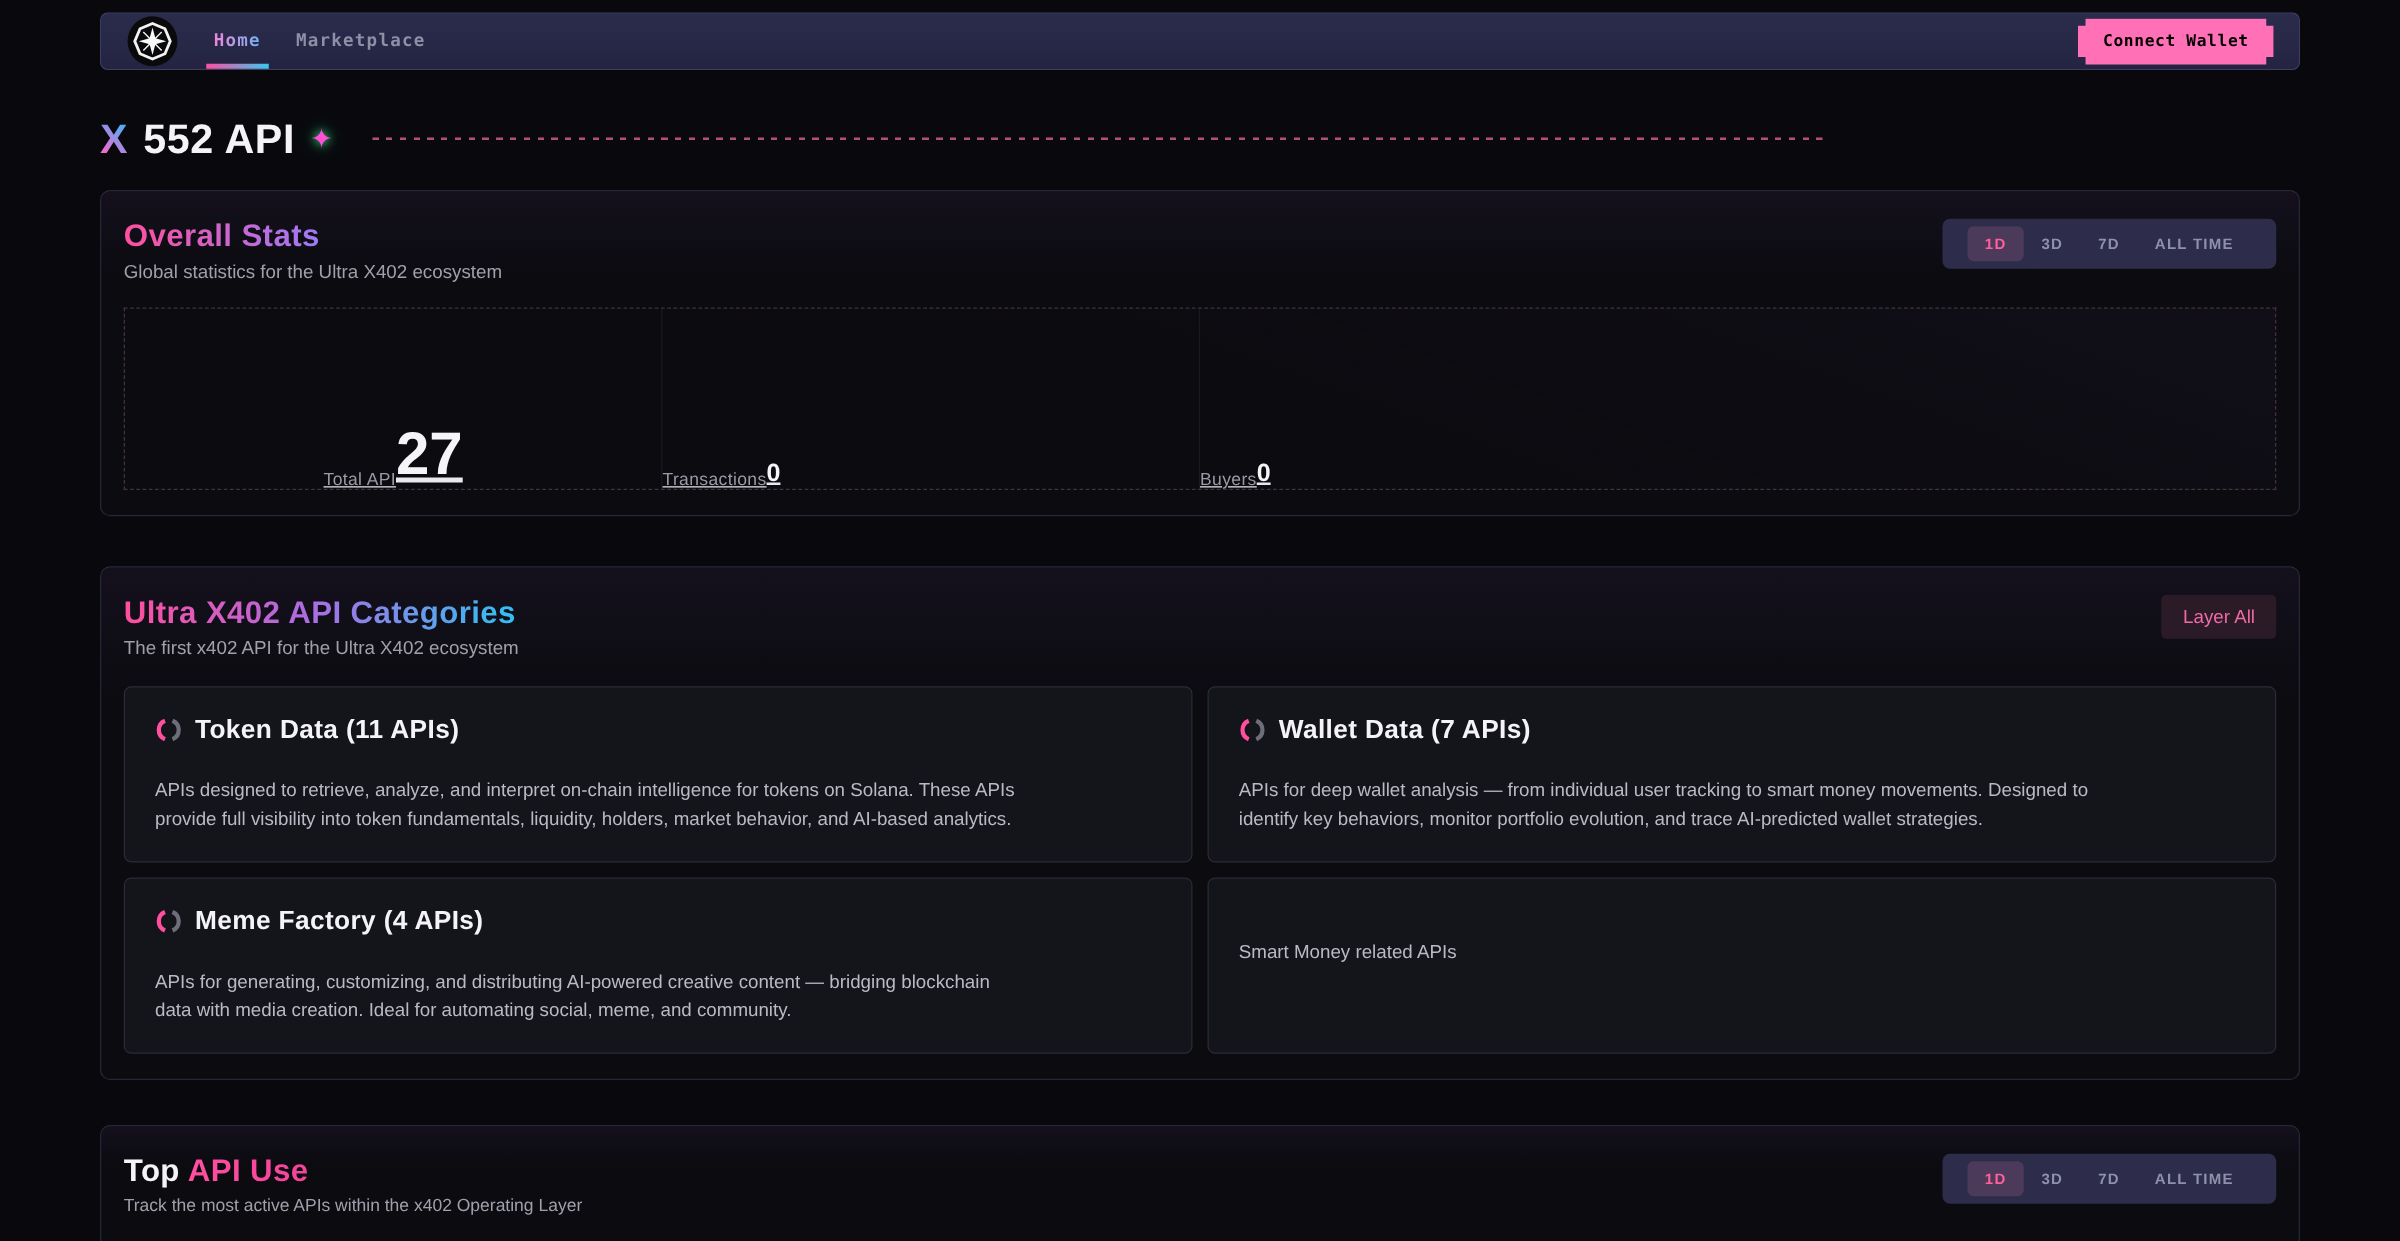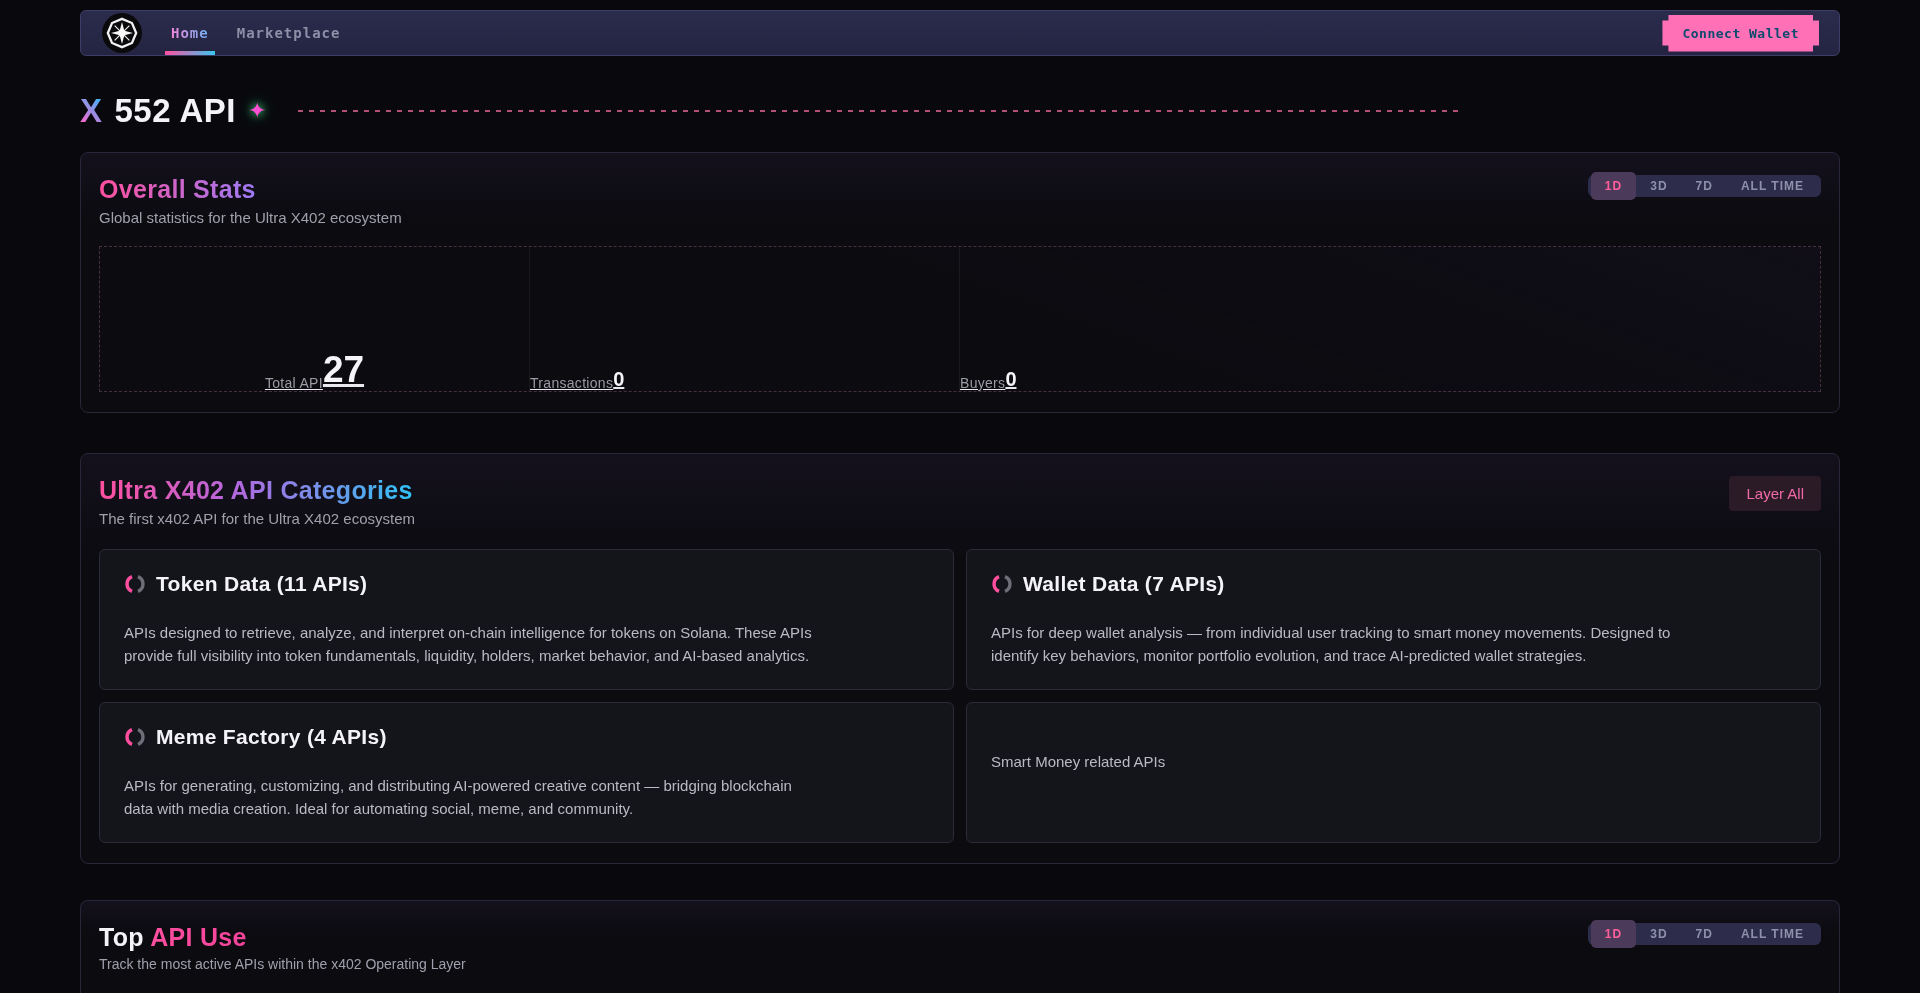--- a/index.html
+++ b/index.html
@@ -47,21 +47,21 @@
     background:linear-gradient(90deg,#ff4fa0 0%,#39c8f0 100%);
   }
   .nav-item .nav-label { color:#8f8fa8; }
   .nav-spacer { flex:1; }
   .connect-wallet-btn {
     font-family:"DejaVu Sans Mono", monospace;
     font-weight:bold;
     font-size:13px;
     letter-spacing:0.5px;
     background:#ff70b6;
-    color:#0c4a6e;
+    color:#000000;
     border:none;
     padding:11px 20px;
     cursor:pointer;
     clip-path:polygon(0 6px,6px 6px,6px 0,calc(100% - 6px) 0,calc(100% - 6px) 6px,100% 6px,100% calc(100% - 6px),calc(100% - 6px) calc(100% - 6px),calc(100% - 6px) 100%,6px 100%,6px calc(100% - 6px),0 calc(100% - 6px));
   }
 
   
   .page-title-row {
     display:flex; align-items:center;
     margin-top:36px;
@@ -104,21 +104,21 @@
     -webkit-text-fill-color:transparent; color:transparent;
     display:inline-block;
   }
   .card-subtitle { font-size:15px; color:#9fa0ab; margin-top:5px; }
 
   
   .seg-control {
     display:flex; align-items:center;
     background:#2d2d4b;
     border-radius:6px;
-    padding:3px;
+    padding:20px;
     height:22px;
   }
   .seg-btn {
     border:none; background:transparent;
     font-family:"Liberation Sans", sans-serif;
     font-size:12px; font-weight:bold; letter-spacing:1px;
     color:#8f90aa;
     padding:7px 14px;
     border-radius:5px;
     cursor:pointer;
@@ -139,21 +139,21 @@
   .stat-cell {
     display:flex; align-items:flex-end;
     border-right:1px solid rgba(255,255,255,0.06);
     padding-top:14px;
     text-decoration:underline;
   }
   .stat-cell:last-child { border-right:none; }
   .stat-cell.featured { justify-content:center; padding-top:0; }
   .stat-label { font-size:14px; color:#9a9ba5; letter-spacing:0.3px; }
   .stat-value { font-size:20px; font-weight:bold; color:#f5f5f8; margin-top:4px; }
-  .stat-cell.featured .stat-value { font-size:37px; font-weight:600; margin-top:6px; }
+  .stat-cell.featured .stat-value { font-size:48px; font-weight:600; margin-top:6px; }
 
   
   .categories-card { margin-top:40px; }
   .view-all-btn {
     background:#2b1b27; color:#ef6aa6;
     border:none; border-radius:4px;
     font-family:"Liberation Sans", sans-serif;
     font-size:15px; padding:9px 17px; cursor:pointer;
   }
   .cat-grid {

